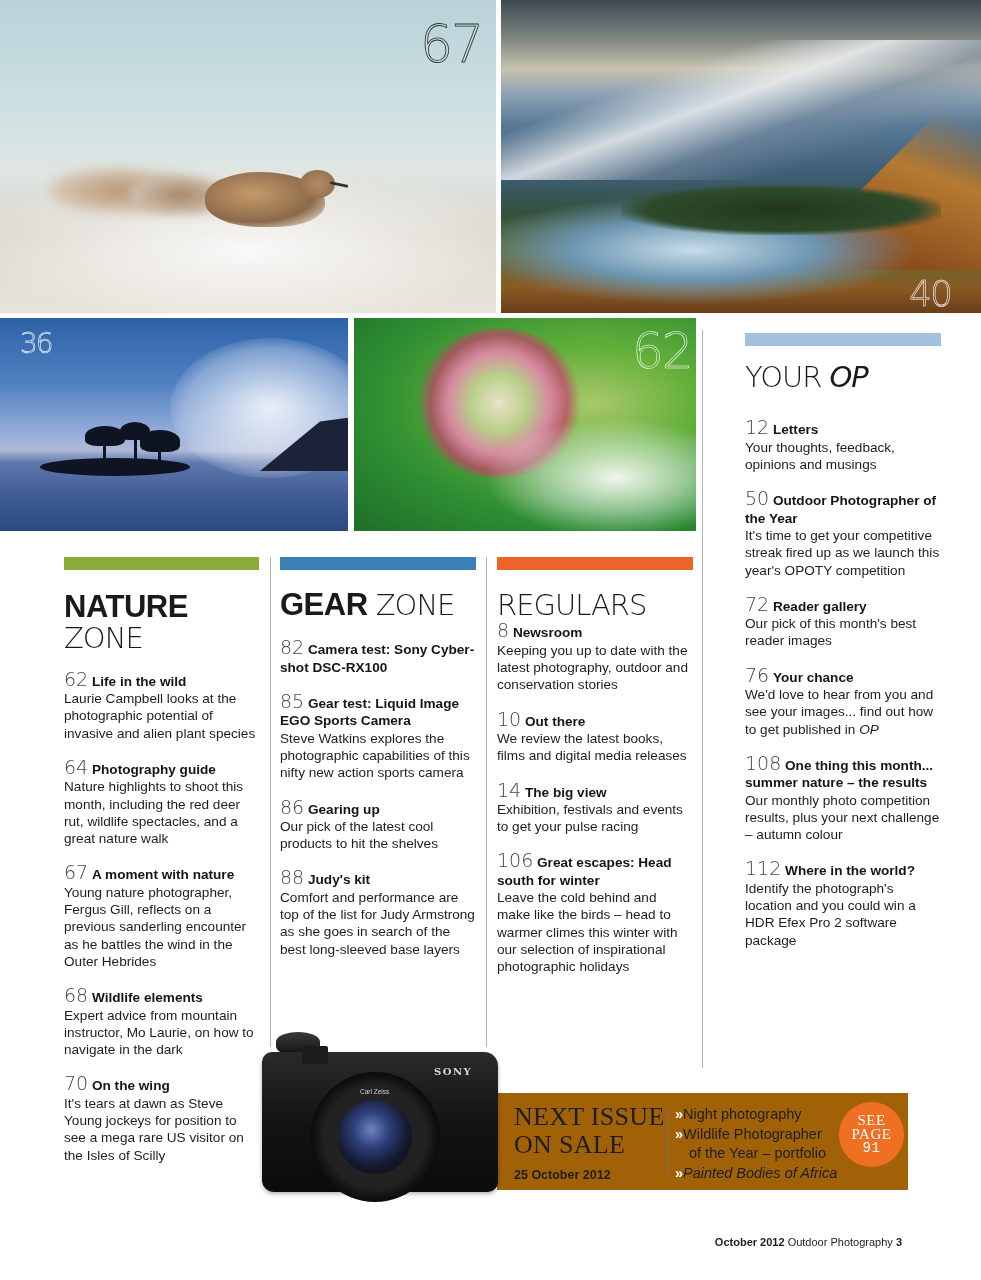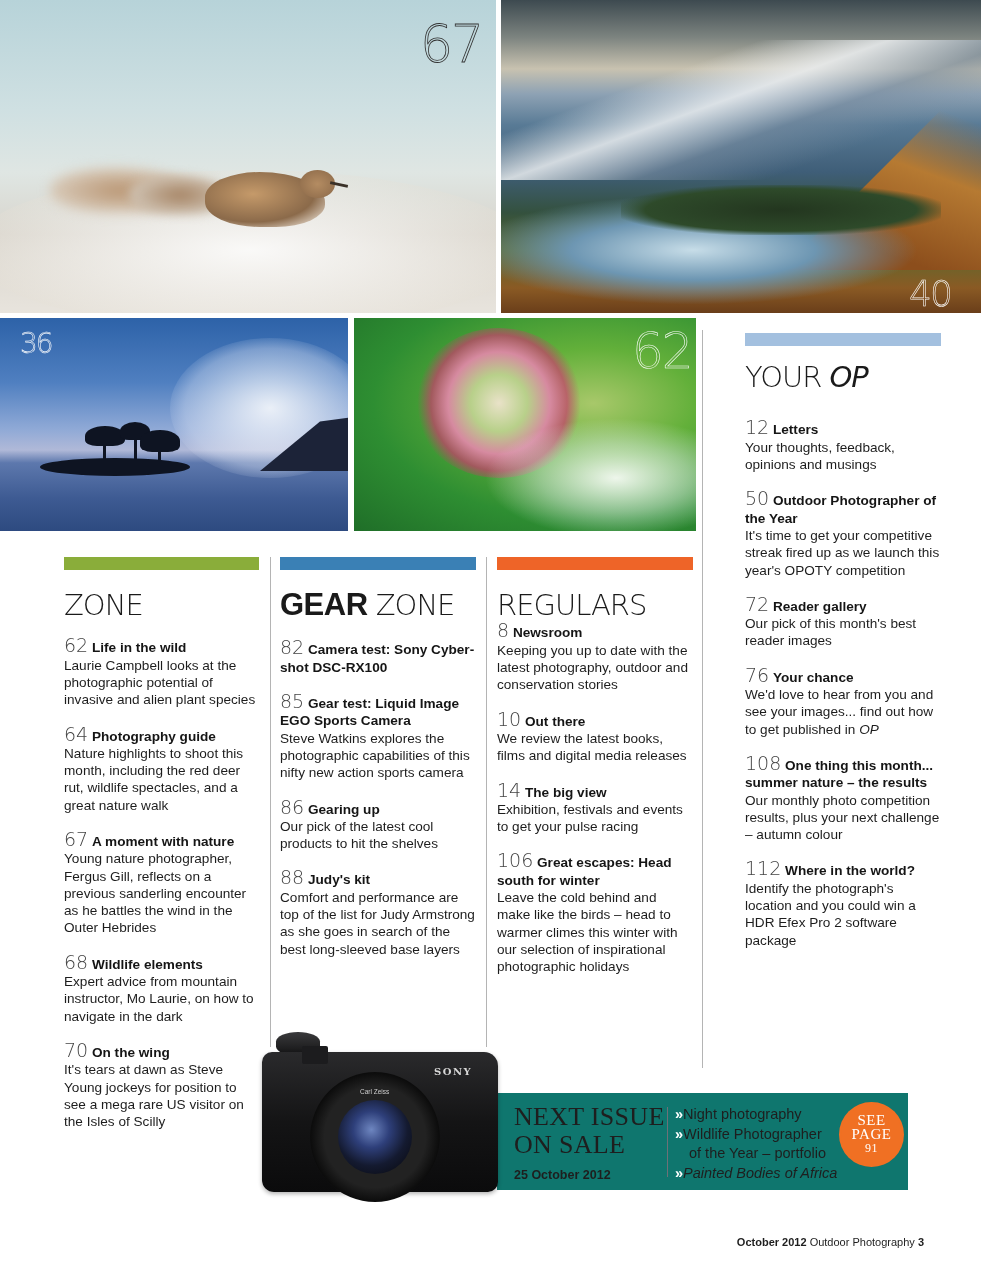--- a/index.html
+++ b/index.html
@@ -88,38 +88,38 @@
   #camera .dial { position:absolute; left:14px; top:0; width:44px; height:24px; border-radius:50%/40%; background: linear-gradient(#3a3a3c, #121213); }
   #camera .flash { position:absolute; left:40px; top:14px; width:26px; height:18px; background:#1c1c1e; border-radius:2px; }
   #camera .brand { position:absolute; left:172px; top:34px; color:#d7d7d7; font-family:"DejaVu Serif", serif; font-size:10px; letter-spacing:1.5px; font-weight:700; }
   #camera .lens-outer { position:absolute; left:48px; top:40px; width:130px; height:130px; border-radius:50%;
     background: radial-gradient(circle, #222 55%, #0c0c0c 70%, #2b2b2b 78%, #0d0d0d 90%); }
   #camera .lens-inner { position:absolute; left:76px; top:68px; width:74px; height:74px; border-radius:50%;
     background: radial-gradient(circle at 45% 40%, #6e86c0 0%, #2e3f7a 30%, #141a30 60%, #060608 100%); }
   #camera .zeiss { position:absolute; left:98px; top:56px; color:#cfcfcf; font-size:6.5px; }
 
   
-  #next-issue { position: absolute; left: 497px; top: 1093px; width: 411px; height: 97px; background: #0f766e; }
+  #next-issue { position: absolute; left: 497px; top: 1093px; width: 411px; height: 97px; background: #a16207; }
   #next-issue .left { position:absolute; left:17px; top:10px; }
   #next-issue .hl { font-family: "Liberation Serif", "DejaVu Serif", serif; font-size: 26px; line-height: 28px; color:#1e1e1e; letter-spacing: 0.3px; }
   #next-issue .date { font-size: 12.5px; font-weight: 700; color:#1e1e1e; margin-top: 9px; }
   #next-issue .vline { position:absolute; left:170px; top:14px; width:1px; height:70px; background:#6d7177; }
   #next-issue ul { position:absolute; left:178px; top:12px; list-style:none; }
   #next-issue li { font-size: 14.5px; line-height: 19.5px; color:#1e1e1e; }
   #next-issue li .arr { color:#ffffff; font-weight:700; margin-right:2px; letter-spacing:-2px; }
   #next-issue li.cont { padding-left: 14px; }
   #next-issue li.it { font-style: italic; }
   #see-page { position:absolute; left:344px; top:11px; width:61px; height:61px; border-radius:50%;
     background: #f07023; color:#fff; text-align:center; font-family:"Liberation Serif", serif;
     box-shadow: 0 0 0 2px #f07023; }
   #see-page span { display:block; font-size: 15px; line-height: 14px; letter-spacing: 0.5px; }
   #see-page span:first-child { margin-top: 9px; }
-  #see-page span.n { font-family:Liberation Serif, serif; font-size: 12px; }
-
-  #footer { position:absolute; right: 57px; top: 1236px; font-size: 11px; color:#1e1e1e; }
+  #see-page span.n { font-family:Liberation Mono, monospace; font-size: 14px; }
+
+  #footer { position:absolute; right: 79px; top: 1236px; font-size: 11px; color:#1e1e1e; }
   #footer b { font-weight:700; }
 </style>
 </head>
 <body>
 
 <div id="photo-sanderling" class="photo">
   <div class="blur1"></div>
   <div class="bird b2"></div>
     <div class="bird b3"></div>
   <div class="bird b1"></div>
@@ -155,20 +155,21 @@
   <span class="pgnum" style="left:278px; top:8px; font-size:50px;">62</span>
 </div>
 
 <div class="vdiv" style="left:270px; top:557px; height:490px;"></div>
 <div class="vdiv" style="left:486px; top:557px; height:490px;"></div>
 <div class="vdiv" style="left:702px; top:330px; height:738px;"></div>
 
 <div class="col" style="left:64px; width:195px;">
   <div class="bar" style="background:#8aad3a;"></div>
   <div class="zone-title" style="margin-top:20px;">
+    <div class="b">NATURE</div>
     <div class="l">ZONE</div>
   </div>
   <div class="entries" style="margin-top:16px;">
     <div class="entry"><span class="num">62</span> <span class="ttl">Life in the wild</span><span class="desc">Laurie Campbell looks at the photographic potential of invasive and alien plant species</span></div>
     <div class="entry"><span class="num">64</span> <span class="ttl">Photography guide</span><span class="desc">Nature highlights to shoot this month, including the red deer rut, wildlife spectacles, and a great nature walk</span></div>
     <div class="entry"><span class="num">67</span> <span class="ttl">A moment with nature</span><span class="desc">Young nature photographer, Fergus Gill, reflects on a previous sanderling encounter as he battles the wind in the Outer Hebrides</span></div>
     <div class="entry"><span class="num">68</span> <span class="ttl">Wildlife elements</span><span class="desc">Expert advice from mountain instructor, Mo Laurie, on how to navigate in the dark</span></div>
     <div class="entry"><span class="num">70</span> <span class="ttl">On the wing</span><span class="desc">It's tears at dawn as Steve Young jockeys for position to see a mega rare US visitor on the Isles of Scilly</span></div>
   </div>
 </div>

